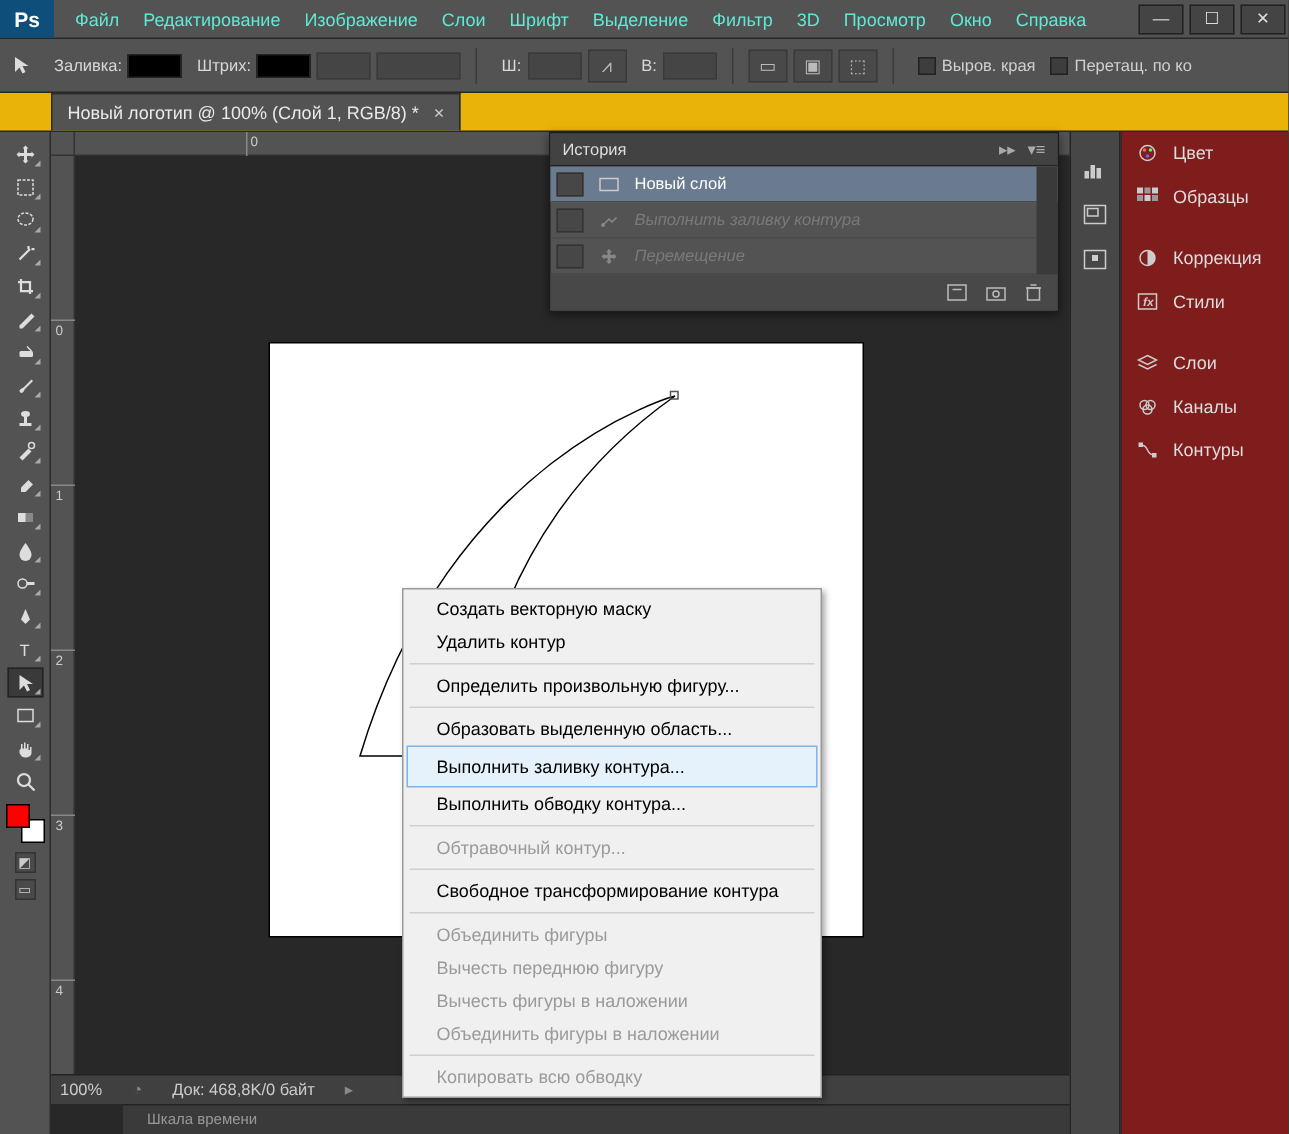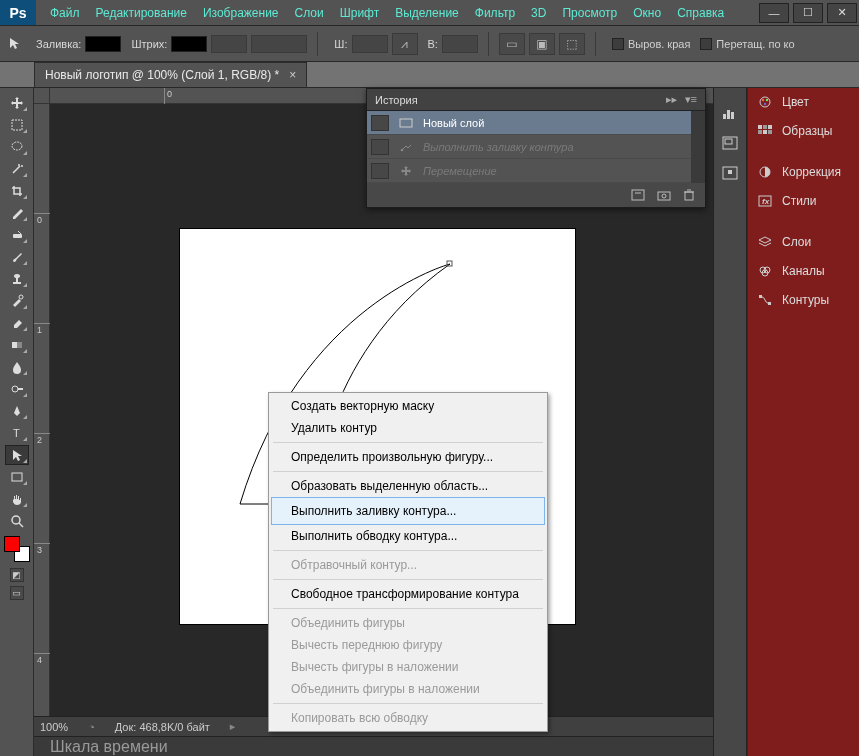--- a/index.html
+++ b/index.html
@@ -18,21 +18,21 @@
   .opt-tool-icon { width:22px; height:22px; display:flex; align-items:center; justify-content:center; }
   .opt-label { color:#d8d8d8; margin-left: 6px;}
   .swatch { width:36px; height:16px; border:1px solid #222; background:#000; }
   .opt-sep { width:1px; height: 24px; background:#3a3a3a; margin:0 6px;}
   .opt-box { width:36px; height:18px; border:1px solid #3a3a3a; background:#454545; }
   .opt-btn { width:26px; height:22px; border:1px solid #3a3a3a; background:#494949; display:flex; align-items:center; justify-content:center; color:#bbb; font-size:12px;}
   .chk { width:12px; height:12px; border:1px solid #222; background:#3d3d3d; margin-right:4px;}
   .chklabel { display:flex; align-items:flex-end; color:#d0d0d0; margin-left:6px; }
 
   
-  .tabbar { height: 26px; background:#737373; border-bottom:1px solid #282828; display:flex; align-items:center; }
+  .tabbar { height: 26px; background:#eab308; border-bottom:1px solid #282828; display:flex; align-items:center; }
   .doc-tab { background:#535353; border:1px solid #2c2c2c; border-bottom:none; height:25px; display:flex; align-items:center; padding: 0 10px; font-size:12px; color:#eaeaea; margin-left:34px; }
   .doc-tab .close { margin-left:10px; color:#ccc; font-size:12px; }
 
   
   .main-row { display:flex; height: calc(756px - 26px - 36px - 26px); }
   .toolbar-left { width: 34px; background:#535353; border-right:1px solid #2c2c2c; display:flex; flex-direction:column; align-items:center; padding-top:4px; }
   .tool { width:24px; height:20px; margin:1px 0; display:flex; align-items:center; justify-content:center; color:#cfcfcf; border:1px solid transparent; position:relative; }
   .tool.sel { background:#3a3a3a; border:1px solid #222; }
   .tool .corner { position:absolute; bottom:1px; right:1px; width:0; height:0; border-left:4px solid transparent; border-bottom:4px solid #aaa; }
   .fgbg { width:26px; height:26px; position:relative; margin-top:4px; }
@@ -49,21 +49,21 @@
   .ruler-h .lab { position:absolute; top:1px; font-size:9px; color:#ccc; }
   .ruler-v .tick { position:absolute; left:0; height:1px; width:16px; background:#888; }
   .ruler-v .lab { position:absolute; left:3px; font-size:9px; color:#ccc; writing-mode: horizontal-tb; }
 
   .canvas-scroll { flex:1; display:flex; position:relative; }
   .canvas-holder { flex:1; position:relative; overflow:hidden; }
   .artboard { position:absolute; left:130px; top:125px; width:395px; height:395px; background:#fff; box-shadow:0 0 0 1px #000; }
   .artboard svg { width:100%; height:100%; }
 
   .status-row { height:20px; background:#404040; border-top:1px solid #222; display:flex; align-items:center; font-size:11px; color:#ccc; padding-left:6px; gap:20px; }
-  .timeline-tab { height:20px; background:#3a3a3a; border-top:1px solid #222; display:flex; align-items:center; padding-left:16px; font-size:16px; color:#999; }
+  .timeline-tab { height:20px; background:#3a3a3a; border-top:1px solid #222; display:flex; align-items:center; padding-left:16px; font-size:10px; color:#999;margin-left:48px; }
 
   .mid-strip { width:34px; background:#474747; border-left:1px solid #232323; border-right:1px solid #232323; display:flex; flex-direction:column; align-items:center; padding-top:14px; gap:8px; }
   .mid-btn { width:24px; height:22px; display:flex; align-items:center; justify-content:center; color:#ccc;}
 
   .right-panels { width:112px; background:#7f1d1d; border-left:1px solid #2c2c2c; display:flex; flex-direction:column; }
   .panel-item { display:flex; align-items:center; gap:8px; padding:6px 8px; color:#ddd; font-size:12px; border-bottom:1px solid transparent;}
   .panel-group-sep { height:12px; }
   .p-icon { width:18px; height:16px; display:flex; align-items:center; justify-content:center; color:#cfcfcf;font-weight:bold;}
 
   

